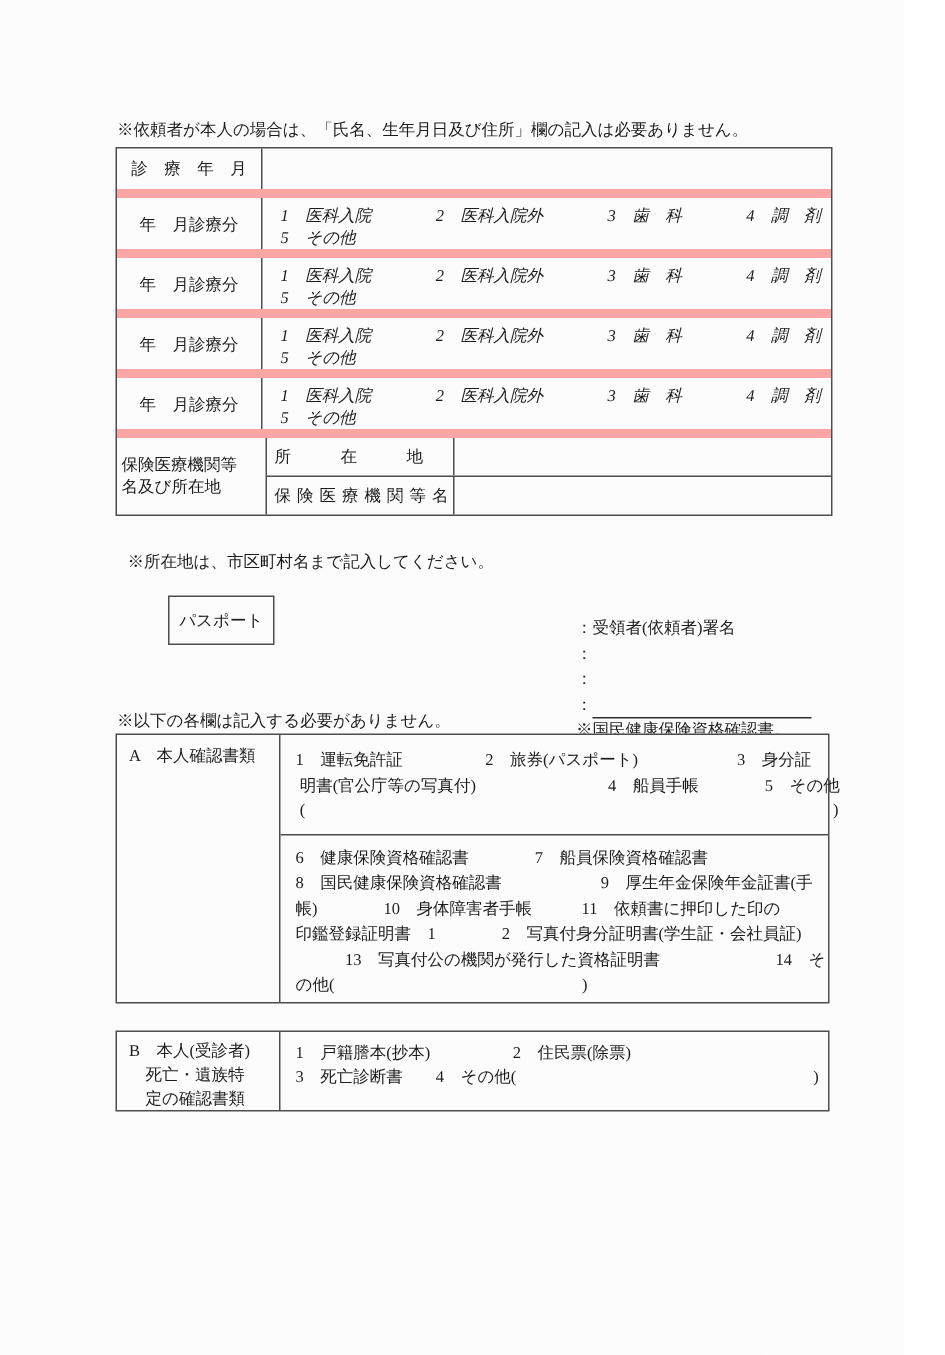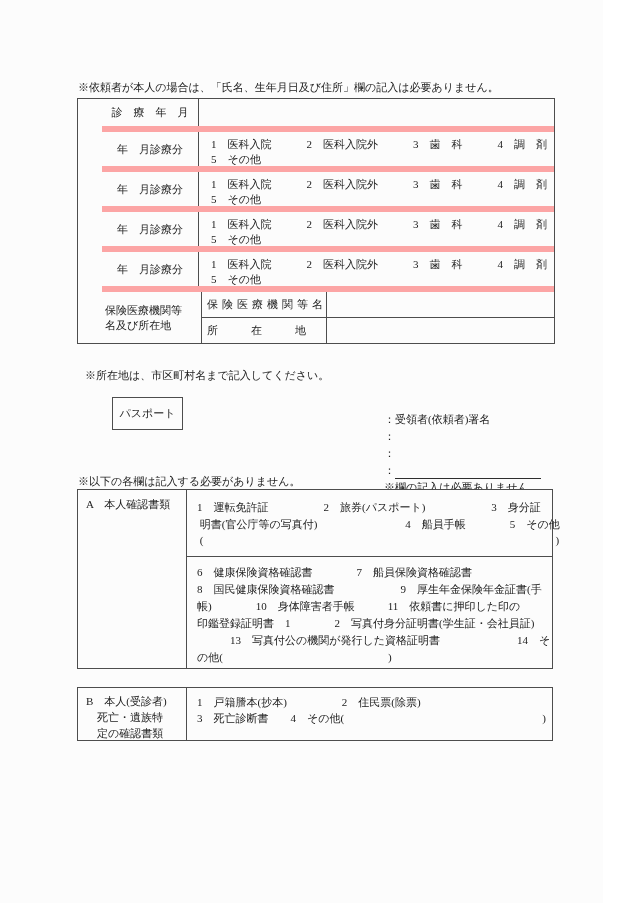--- a/index.html
+++ b/index.html
@@ -7,29 +7,29 @@
     position:relative; width:603px; height:903px;
     background:#fcfcfc; overflow:hidden;
     font-family:"Liberation Serif","DejaVu Serif",serif;
     font-size:11px; color:#1c1c1c;
   }
   .abs { position:absolute; }
   .pre { white-space:pre; }
 
   
   .mtable { border:1px solid #4d4d4d; background:#fcfcfc; }
-  .mrow { display:flex; box-sizing:border-box;margin-left:24px; }
+  .mrow { display:flex; box-sizing:border-box; }
   .mrow + .mrow { border-top:6px solid #fca5a5; }
   .c1 { width:96px; flex:none; border-right:1px solid #4d4d4d;
         display:flex; align-items:center; justify-content:center; text-align:center; }
   .c2 { flex:1; min-width:0; }
   .hrow { height:27px; }
   .hrow .c2 { display:flex; align-items:center; justify-content:center; }
   .drow { height:40px; }
-  .drow .c2 { padding:5px 7px 0 12px; line-height:15px; }
+  .drow .c2 { padding:5px 7px 0 12px; line-height:15px;font-style:italic; }
   .jline { display:flex; justify-content:space-between; }
   .frow { height:57px; }
   .frow .c1 { flex-direction:column; align-items:flex-start; padding-left:3px; line-height:15px;text-align:right; }
   .facsub { display:flex; flex-direction:column; }
   .subrow { flex:1; display:flex; }
   .subrow + .subrow { border-top:1px solid #4d4d4d; }
   .sublab { width:119px; flex:none; border-right:1px solid #4d4d4d;
             display:flex; align-items:center; padding-left:5px; white-space:pre; }
   .ls4 { letter-spacing:4px; }
   .subval { flex:1; }
@@ -118,46 +118,46 @@
       </div>
     </div>
 
     <div class="mrow frow">
       <div class="c1">
         <div>保険医療機関等</div>
         <div>名及び所在地</div>
       </div>
       <div class="c2 facsub">
         <div class="subrow">
-          <div class="sublab ls4">保険医療機関等名</div>
+          <div class="sublab">所　　　在　　　地</div>
           <div class="subval"></div>
         </div>
         <div class="subrow">
-          <div class="sublab">所　　　在　　　地</div>
+          <div class="sublab ls4">保険医療機関等名</div>
           <div class="subval"></div>
         </div>
       </div>
     </div>
   </div>
 
   <div class="abs note" style="left:85px; top:368px;">※所在地は、市区町村名まで記入してください。</div>
 
   <div class="abs stampbox" style="left:112px; top:397px; width:69px; height:31px;">
     <span>パスポート</span>
   </div>
 
   <div class="abs sig" style="left:384px; top:366px;margin-top:45px;">
     <div>：受領者(依頼者)署名</div>
     <div>：</div>
     <div>：</div>
     <div class="sigrow">
       <span class="pre">：</span>
       <span class="sigline"></span>
     </div>
-    <div>※欄の記入は必要ありません。</div>
+    <div>※国民健康保険資格確認書。</div>
   </div>
 
   <div class="abs note" style="left:78px; top:474px;">※以下の各欄は記入する必要がありません。</div>
 
   <div class="abs stable" style="left:77px; top:489px; width:476px; height:180px;">
     <div class="sleft">
       <div>A　本人確認書類</div>
     </div>
     <div class="sright">
       <div class="arow1">

